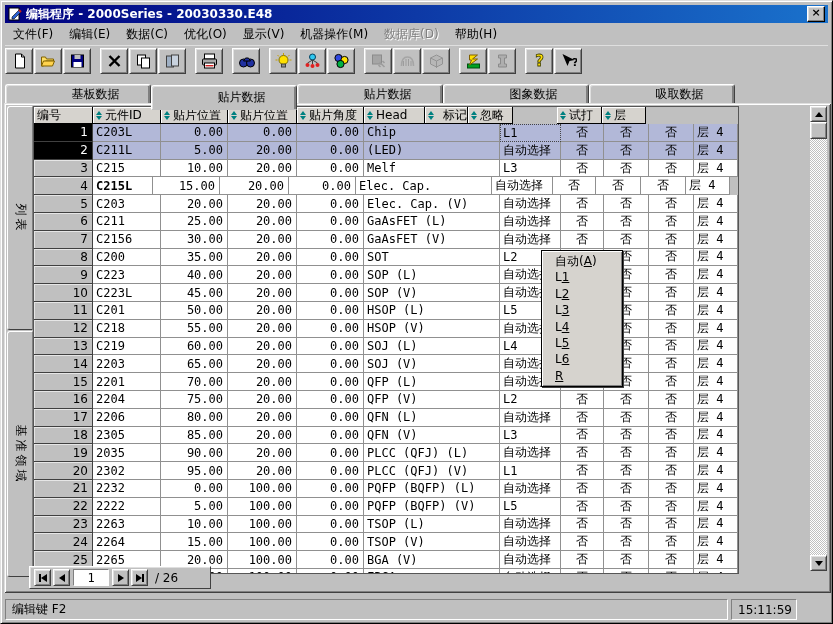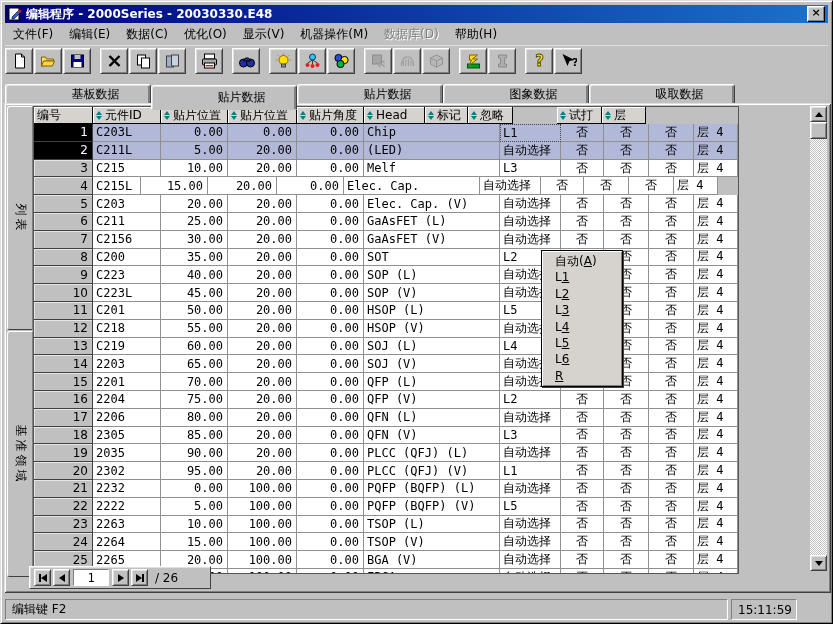--- a/index.html
+++ b/index.html
@@ -314,21 +314,21 @@
             </span>
             <span>贴片角度</span>
           </div>
           <div class="hcell" style="width: 61px;">
             <span class="sort">
               <i class="up"></i>
               <i class="dn"></i>
             </span>
             <span>Head</span>
           </div>
-          <div class="hcell" style="width: 43px;">
+          <div class="hcell" style="width: 43px; justify-content: space-between;">
             <span class="sort">
               <i class="up"></i>
               <i class="dn"></i>
             </span>
             <span>标记</span>
           </div>
           <div class="hcell" style="width: 45px;">
             <span class="sort">
               <i class="up"></i>
               <i class="dn"></i>
@@ -385,21 +385,21 @@
             <div class="cell ar" style="width: 67px;">0.00</div>
             <div class="cell al" style="width: 136px;">Melf</div>
             <div class="cell al" style="width: 61px;">L3</div>
             <div class="cell ac" style="width: 43px;">否</div>
             <div class="cell ac" style="width: 45px;">否</div>
             <div class="cell ac" style="width: 45px;">否</div>
             <div class="cell al" style="width: 44px;">层 4</div>
           </div>
           <div class="grow">
             <div class="cell ar rowhead" style="width: 59px;">4</div>
-            <div class="cell al" style="width: 48px;">C215L</div>
+            <div class="cell al" style="width: 60px; font-weight: bold;">C215L</div>
             <div class="cell ar" style="width: 67px;">15.00</div>
             <div class="cell ar" style="width: 69px;">20.00</div>
             <div class="cell ar" style="width: 67px;">0.00</div>
             <div class="cell al" style="width: 136px;">Elec. Cap.</div>
             <div class="cell al" style="width: 61px;">自动选择</div>
             <div class="cell ac" style="width: 43px;">否</div>
             <div class="cell ac" style="width: 45px;">否</div>
             <div class="cell ac" style="width: 45px;">否</div>
             <div class="cell al" style="width: 44px;">层 4</div>
           </div>

